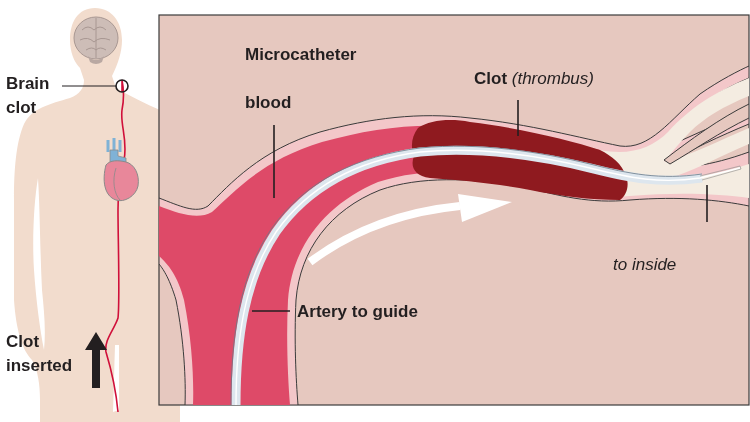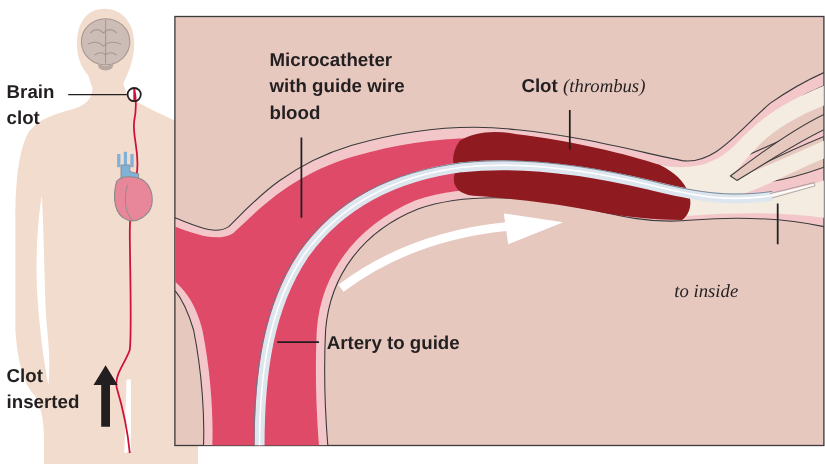--- a/index.html
+++ b/index.html
@@ -2,21 +2,21 @@
 <html><head>
 <meta charset="utf-8">
 <style>
   html, body { margin: 0; padding: 0; background: #ffffff; }
   body { width: 750px; height: 422px; position: relative; overflow: hidden;
          font-family: "Liberation Sans", sans-serif; }
   #stage { position: absolute; left: 0; top: 0; width: 750px; height: 422px; }
   .label { position: absolute; color: #231f20; font-family: "Liberation Sans", sans-serif;
            font-size: 17px; line-height: 22px; white-space: nowrap; }
   .bold { font-weight: bold; }
-  .ital { font-style: italic; font-weight: normal; font-family: Liberation Serif, serif; }
+  .ital { font-style: italic; font-weight: normal; }
 </style>
 </head>
 <body>
 
 <div id="stage">
 <svg width="750" height="422" viewBox="0 0 750 422" xmlns="http://www.w3.org/2000/svg">
 
   <g>
     <path fill="#f2dccd" d="M95,8 C78,8 70,22 70,40 C70,52 74,62 80,68 L84,80 C84,88 80,94 70,98
          C50,104 32,108 24,124 C16,142 14,170 14,200 L14,300 C16,330 22,350 32,360
@@ -100,21 +100,20 @@
 </svg>
 
 
 <div class="label bold" style="left:6px; top:73px;text-align:right;">Brain</div>
 <div class="label bold" style="left:6px; top:97px;">clot</div>
 
 <div class="label bold" style="left:6px; top:331px;">Clot</div>
 <div class="label bold" style="left:245px; top:44px;">Microcatheter</div>
 
 <div class="label bold" style="left:6px; top:355px;">inserted</div>
-<div class="label bold" style="left:245px; top:68px;">with guide wire</div>
 <div class="label bold" style="left:245px; top:92px;">blood</div>
 
 <div class="label" style="left:474px; top:68px;">
   <span class="bold">Clot</span>
   <span class="ital">(thrombus)</span>
 </div>
 
 <div class="label bold" style="left:297px; top:301px;">Artery to guide</div>
 
 <div class="label ital" style="left:613px; top:254px;">to inside</div>

